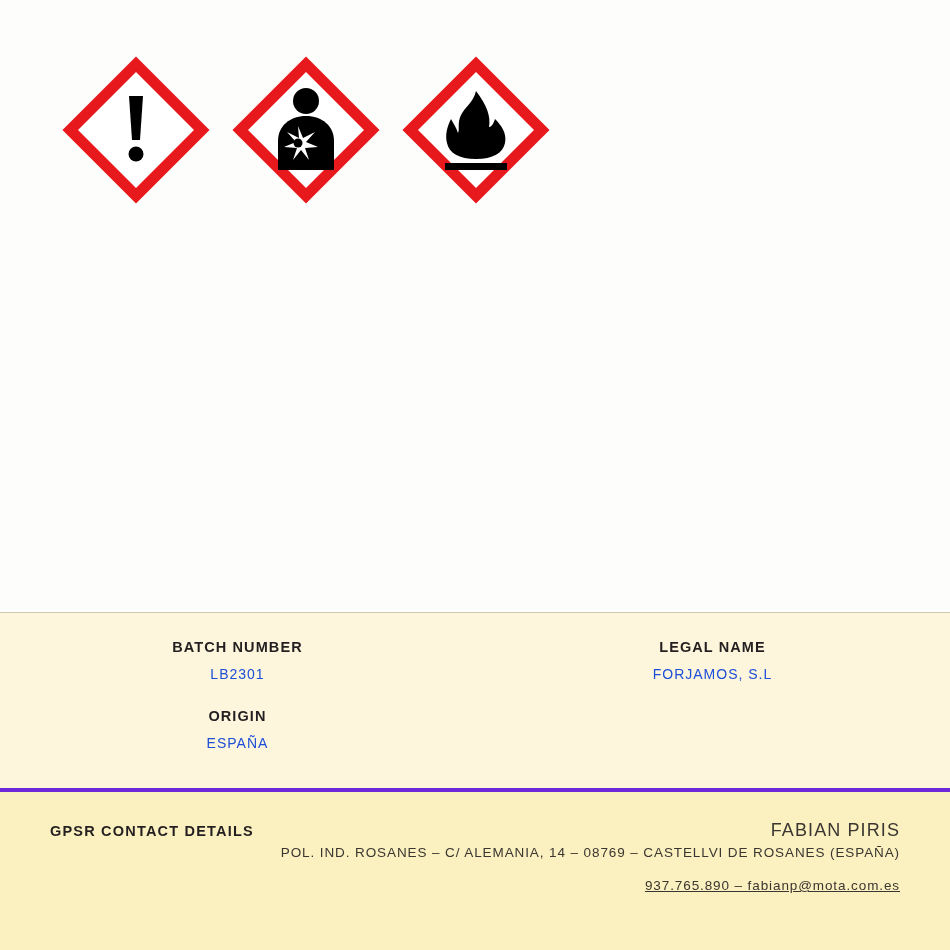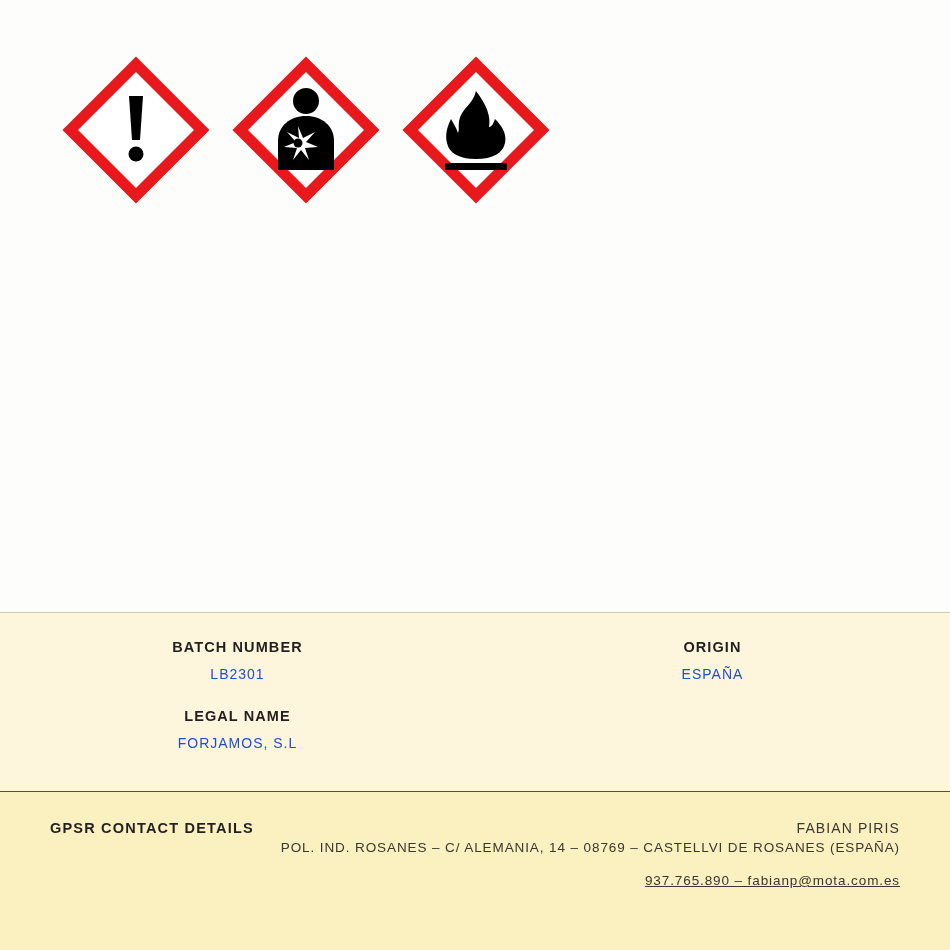--- a/index.html
+++ b/index.html
@@ -63,21 +63,21 @@
     display: flex;
     align-items: center;
     justify-content: center;
   }
   .ghs svg { display: block; }
 
   
   .info-band {
     background: #fdf5dc;
     border-top: 1px solid #cfc9b4;
-    border-bottom: 1px solid #6d28d9;
+    border-bottom: 4px solid #6d28d9;
     height: 180px;
     box-sizing: border-box;
     padding-top: 26px;
   }
   .info-grid {
     display: grid;
     grid-template-columns: 1fr 1fr;
     row-gap: 26px;
   }
   .info-cell {
@@ -109,21 +109,21 @@
     justify-content: space-between;
     align-items: center;
   }
   .footer-title {
     font-size: 14.5px;
     font-weight: bold;
     letter-spacing: 1.2px;
     color: #231f20;
   }
   .footer-contact-name {
-    font-size: 14px;
+    font-size: 18px;
     letter-spacing: 1.1px;
     color: #3a3631;
   }
   .footer-line {
     text-align: right;
     font-size: 13.5px;
     letter-spacing: 0.9px;
     color: #3a3631;
     margin-top: 4px;
   }
@@ -180,27 +180,27 @@
   <div class="info-band">
     <div class="info-grid">
 
       <div class="info-cell">
         <div class="info-label">BATCH NUMBER</div>
         <div class="info-value">LB2301</div>
       </div>
 
 
       <div class="info-cell">
+        <div class="info-label">LEGAL NAME</div>
+        <div class="info-value">FORJAMOS, S.L</div>
+      </div>
+
+      <div class="info-cell">
         <div class="info-label">ORIGIN</div>
         <div class="info-value">ESPAÑA</div>
-      </div>
-
-      <div class="info-cell">
-        <div class="info-label">LEGAL NAME</div>
-        <div class="info-value">FORJAMOS, S.L</div>
       </div>
 
     </div>
   </div>
 
   <div class="footer-band">
     <div class="footer-top">
       <div class="footer-title">GPSR CONTACT DETAILS</div>
       <div class="footer-contact-name">FABIAN PIRIS</div>
     </div>

